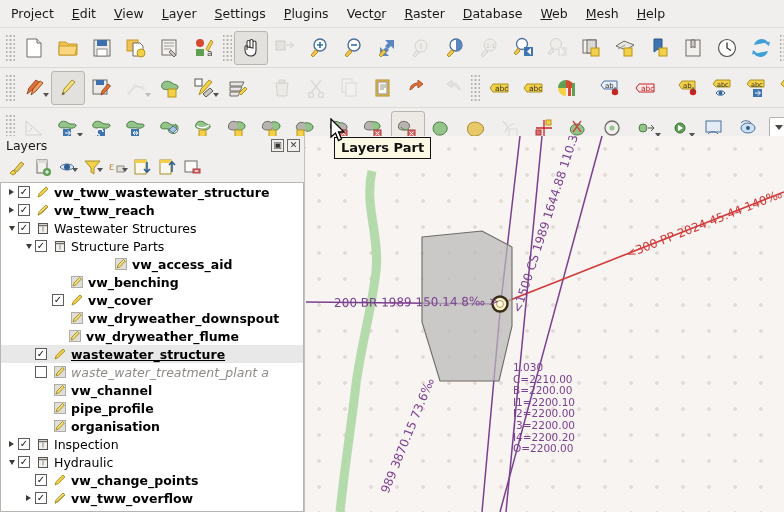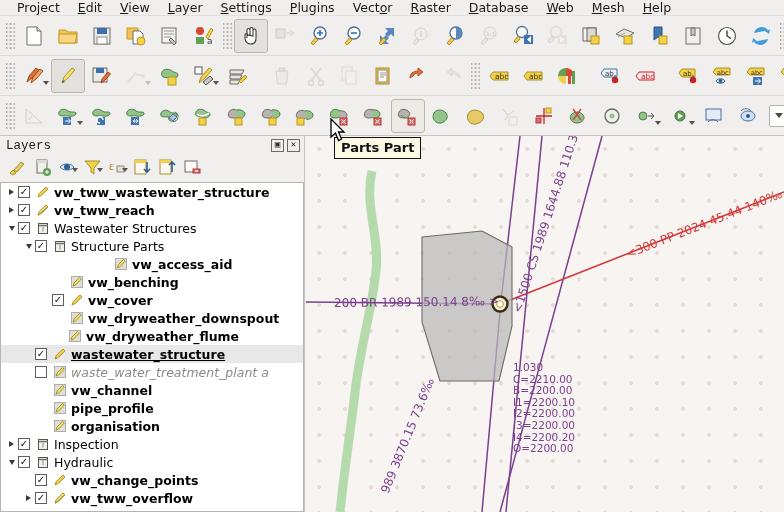--- a/index.html
+++ b/index.html
@@ -7,23 +7,23 @@
   body {
     width:784px; height:512px; overflow:hidden;
     font-family:"DejaVu Sans", sans-serif;
     font-size:12px; color:#000;
     background:#f0efed;
   }
   #app { position:relative; width:784px; height:512px; }
 
   
   .menubar {
-    height:16px; background:#f0efed;
+    height:28px; background:#f0efed;
     display:flex; align-items:center;
-    padding-left:8px; border-bottom:1px solid #e2e0dd;
+    padding-left:2px; border-bottom:1px solid #e2e0dd;
   }
   .menu-item {
     padding:2px 9px; font-size:12.5px; color:#1a1a1a; white-space:nowrap;
   }
   .menu-item u { text-decoration:underline; }
 
   
   .toolbar {
     height:40px; background:#f0efed;
     display:flex; align-items:center;
@@ -65,21 +65,21 @@
   }
 
   
   .panel {
     position:absolute; left:0; top:136px; width:305px; height:376px;
     background:#f0efed; border-right:1px solid #c8c5c0;
     display:flex; flex-direction:column;
   }
   .panel-title {
     height:19px; display:flex; align-items:center;
-    padding:0 4px 0 6px; font-size:12.5px; color:#1a1a1a;font-family:Liberation Mono, monospace;
+    padding:0 4px 0 6px; font-size:12.5px; color:#1a1a1a;
   }
   .panel-title .t { font-weight:400; }
   .panel-btns { margin-left:auto; display:flex; gap:3px; }
   .pbtn {
     width:13px; height:13px; border:1px solid #6d6a66;
     display:flex; align-items:center; justify-content:center;
     font-size:9px; line-height:1; color:#35332f; background:#f0efed;
   }
   .panel-toolbar {
     height:25px; display:flex; align-items:center; gap:1px; padding-left:5px;
@@ -972,15 +972,15 @@
 I2=2200.00
 I3=2200.00
 I4=2200.20
 O=2200.00</div>
   </div>
 
   <svg class="cursor" style="left:329px; top:118px;" width="20" height="26" viewBox="0 0 20 26">
     <path d="M2 1 L2 19 L6.5 15 L9.5 22.5 L12.5 21 L9.5 14 L15 14 Z" fill="#fff" stroke="#000" stroke-width="1.3"></path>
   </svg>
 
-  <div class="tooltip" style="left:334px; top:137px;">Parts Part</div>
+  <div class="tooltip" style="left:334px; top:137px;">Layers Part</div>
 
 </div>
 
 </body></html>

